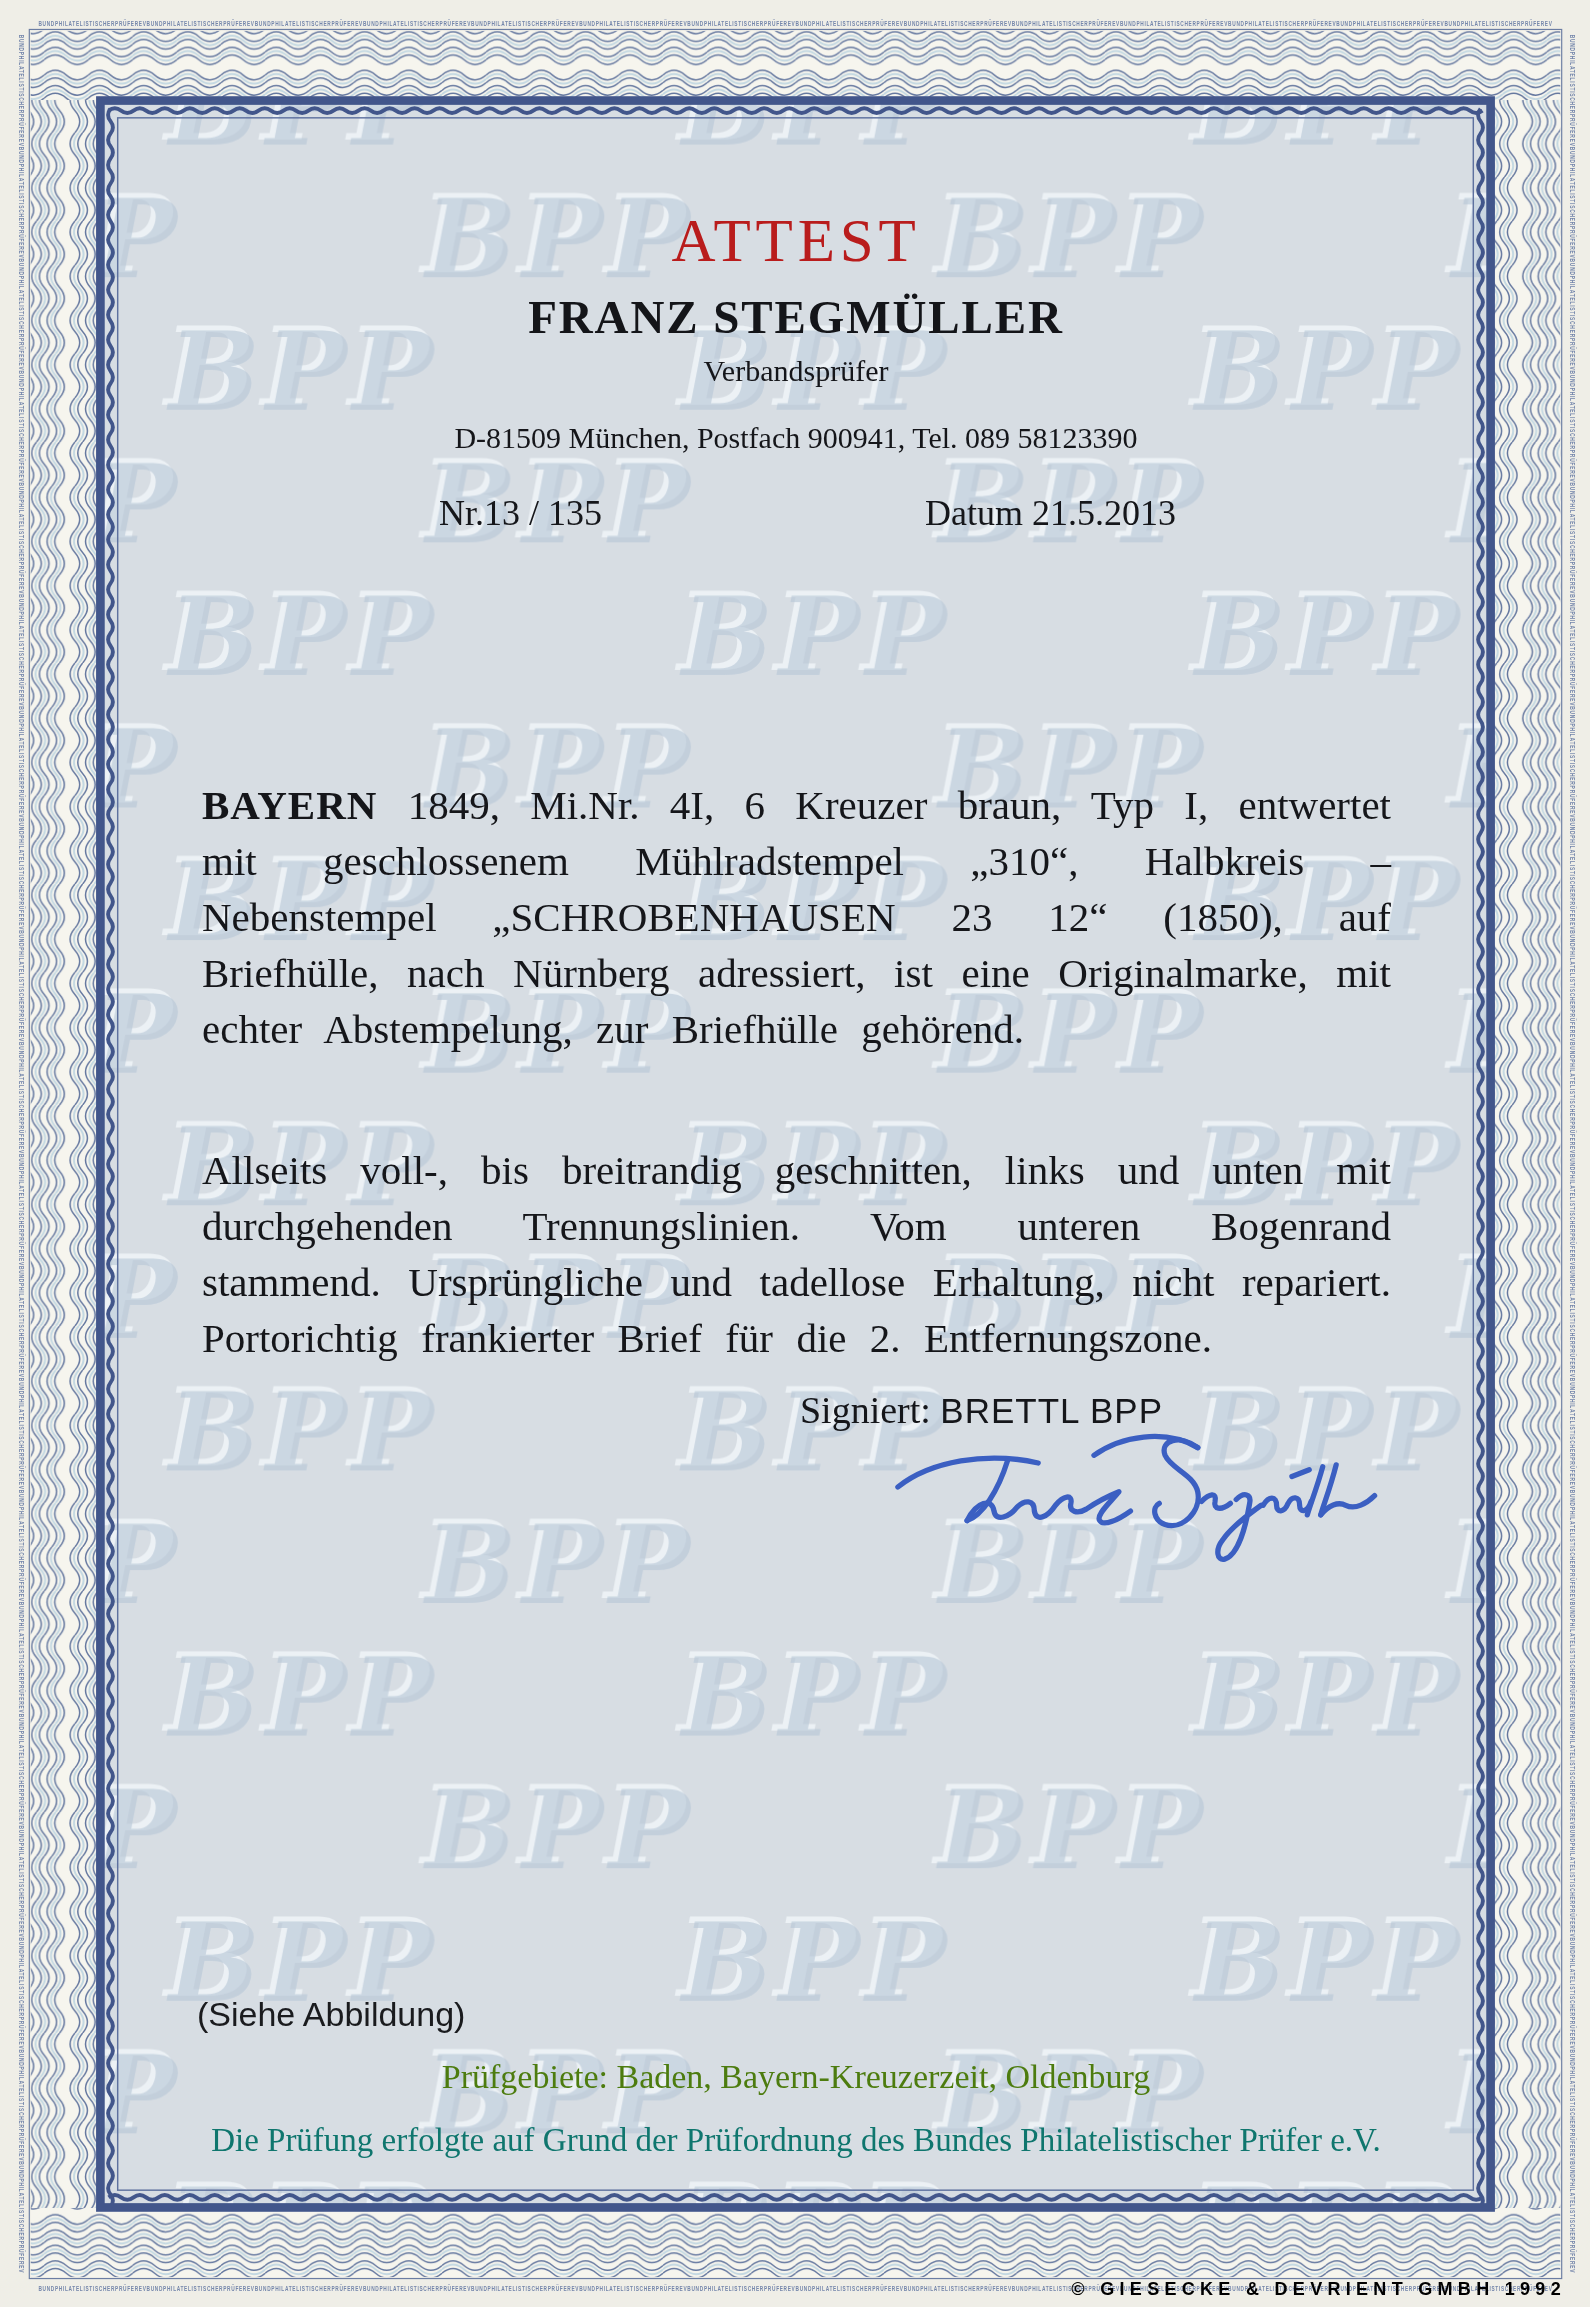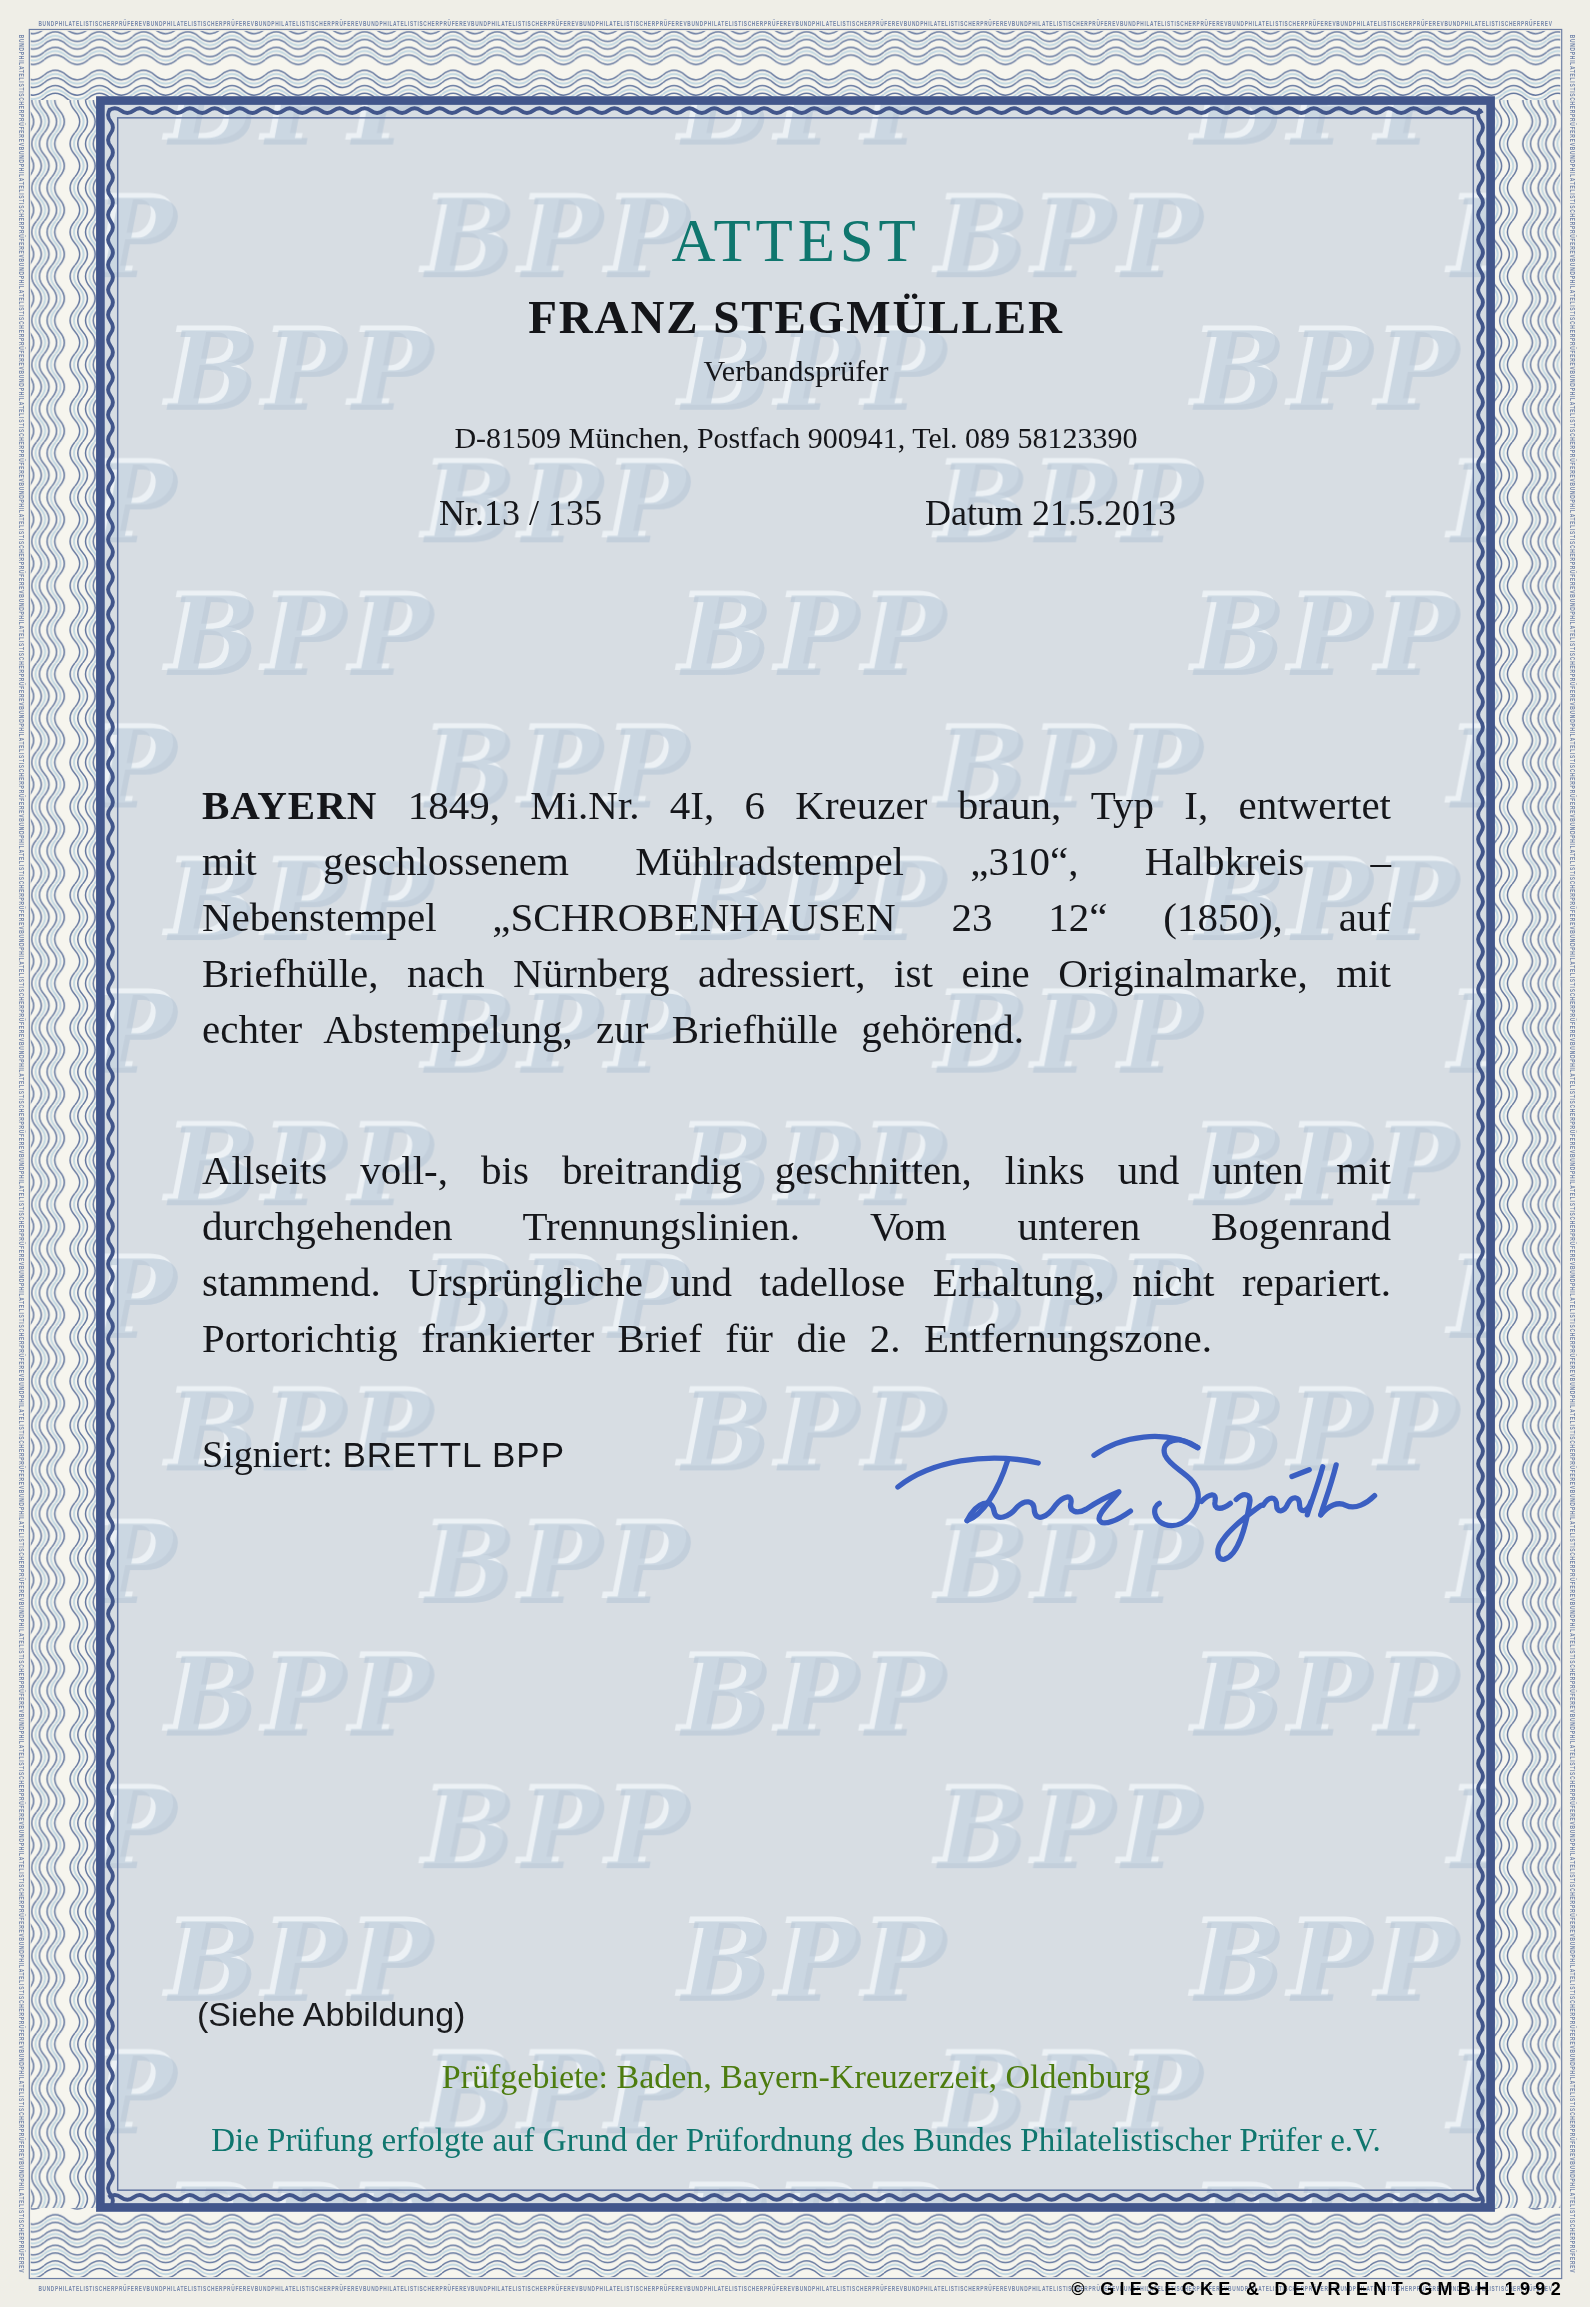--- a/index.html
+++ b/index.html
@@ -5,30 +5,30 @@
   html,body{margin:0;padding:0;background:#efeee7;}
   .stage{position:relative;width:1591px;height:2308px;background:#efeee7;overflow:hidden;
          font-family:"Liberation Serif", serif;}
   svg{display:block;}
   .border-svg{position:absolute;left:0;top:0;}
   .micro{font:600 7px "Liberation Sans", sans-serif;fill:#7486ab;letter-spacing:1px;}
   .wm-hi{font:italic 700 112px "DejaVu Serif", serif;letter-spacing:6px;fill:#ecf1f5;}
   .wm-lo{font:italic 700 112px "DejaVu Serif", serif;letter-spacing:6px;fill:#b7c7d6;fill-opacity:.62;}
   .content{position:absolute;left:106px;top:106px;width:1380px;height:2096px;color:#15161a;}
   .center{position:absolute;left:0;width:100%;text-align:center;}
-  .title{font-size:61px;letter-spacing:4.8px;color:#0f766e;}
+  .title{font-size:61px;letter-spacing:4.8px;color:#b91c1c;}
   .name{font-size:47px;font-weight:700;letter-spacing:1.9px;color:#141519;}
   .sub{font-size:30px;}
   .nr-row{position:absolute;top:386px;left:0;width:100%;font-size:36px;}
   .nr{position:absolute;left:333px;}
   .datum{position:absolute;left:819px;}
   .para{position:absolute;left:96px;width:1189px;font-size:41px;line-height:56px;
         text-align:justify;word-spacing:.32em;}
   .para b{letter-spacing:1px;}
-  .signiert{position:absolute;top:1282px;left:96px;width:961px;text-align:left;font-size:38px;margin-top:44px;}
+  .signiert{position:absolute;top:1282px;left:96px;width:961px;text-align:right;font-size:38px;}
   .signiert .sans{font-family:"Liberation Sans", sans-serif;font-size:35px;letter-spacing:1px;}
   .signature{position:absolute;left:786px;top:1307px;}
   .siehe{position:absolute;left:91px;top:1889px;font-family:"Liberation Sans", sans-serif;
          font-size:34px;color:#1a1b1e;}
   .gebiete{top:1952px;font-size:34px;color:#4d7c0f;}
   .footnote{top:2016px;font-size:33px;color:#0f766e;}
   .credit{position:absolute;right:25px;top:2279px;font-family:"Liberation Sans", sans-serif;
           font-size:18px;font-weight:600;letter-spacing:5.3px;color:#000000;}
 </style>
 </head>

